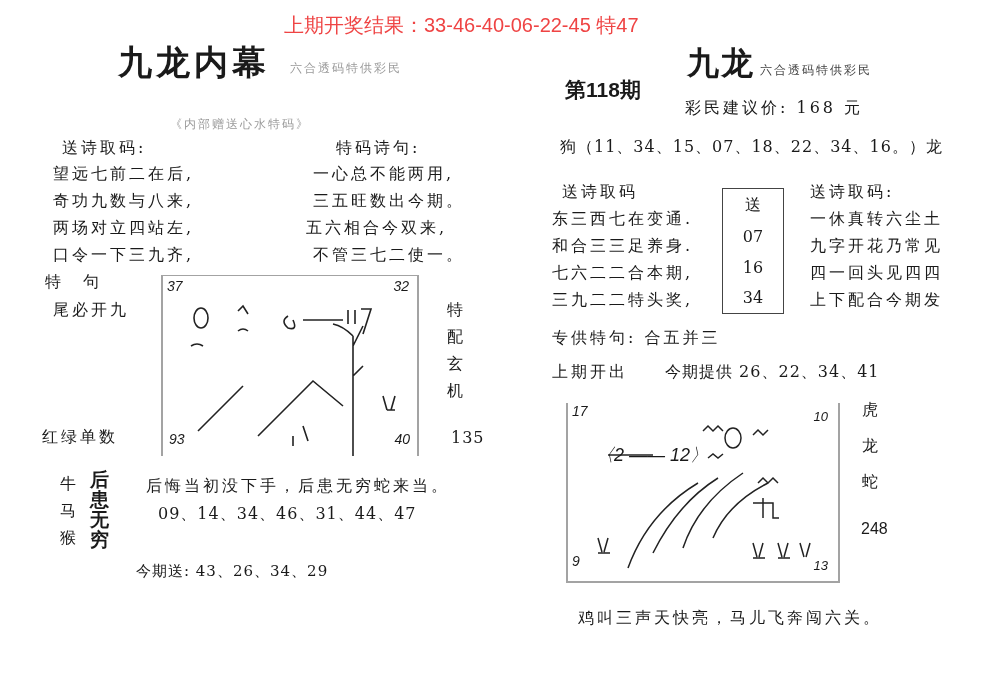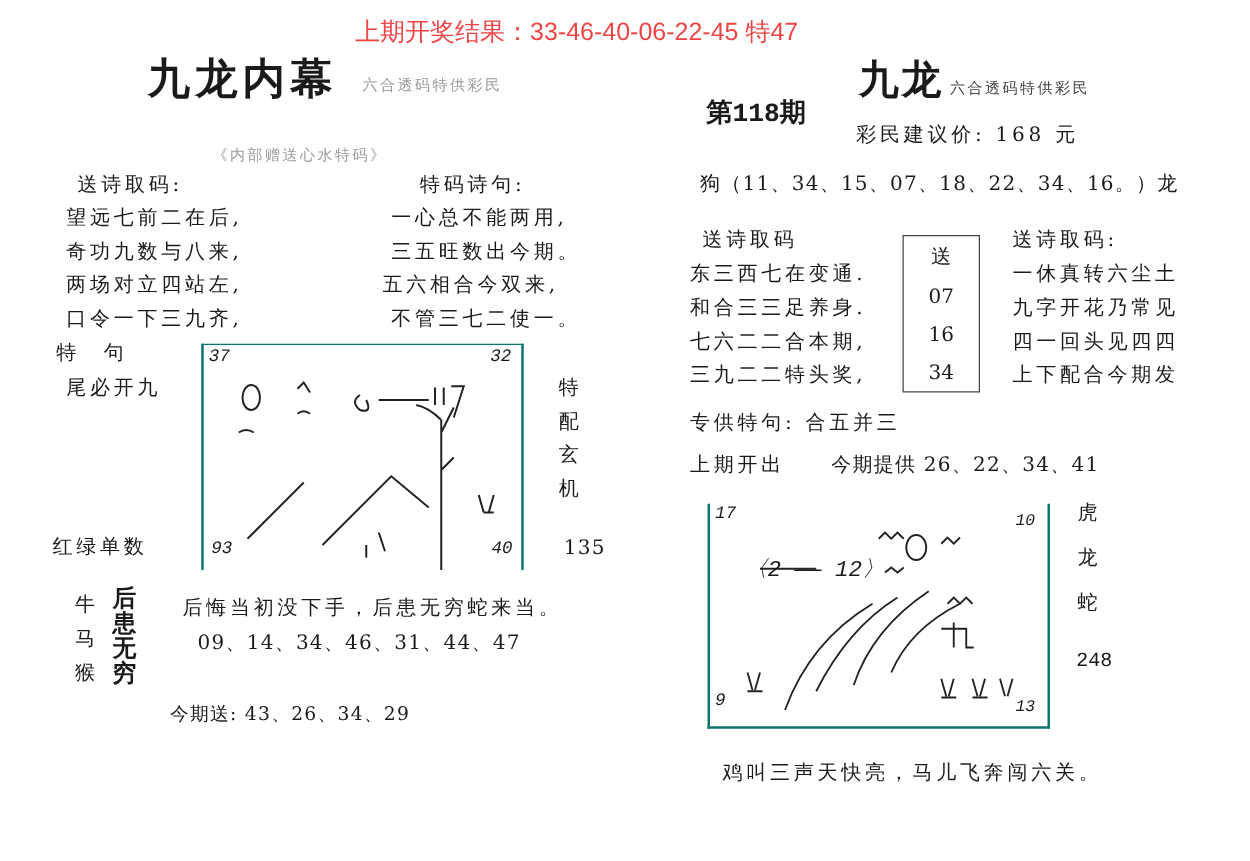--- a/index.html
+++ b/index.html
@@ -4,22 +4,22 @@
 <style>
   html, body { margin:0; padding:0; background:#ffffff; }
   body { width:1000px; height:689px; position:relative; overflow:hidden;
          font-family:"DejaVu Serif", serif; color:#1a1a1a; }
   .abs { position:absolute; white-space:nowrap; }
   .red { color:#ef4444; font-family:"Liberation Sans", sans-serif; font-size:20px; }
   .big-title { font-size:34px; font-weight:bold; letter-spacing:4px; font-family:"DejaVu Serif", serif; }
   .faint { color:#9a9a9a; font-size:12px; letter-spacing:2px; }
   .t16 { font-size:16px; letter-spacing:3px; }
   .t15 { font-size:15px; letter-spacing:2px; }
-  .sans { font-family:Liberation Mono, monospace; }
-  .frame { position:absolute; border:2px solid #0f766e; }
+  .sans { font-family:Liberation Sans, sans-serif; }
+  .frame { position:absolute; border:2px solid #a3a3a3; }
   .vcol { position:absolute; display:flex; flex-direction:column; align-items:center; font-size:16px; }
   .boxnum { position:absolute; border:1px solid #444; display:flex; flex-direction:column; align-items:center; justify-content:space-around; font-size:16px; }
   svg { position:absolute; left:0; top:0; }
 </style>
 </head>
 <body>
 
 <div class="abs red" style="left:284px;top:12px;">上期开奖结果：33-46-40-06-22-45 特47</div>
 
 <div>

